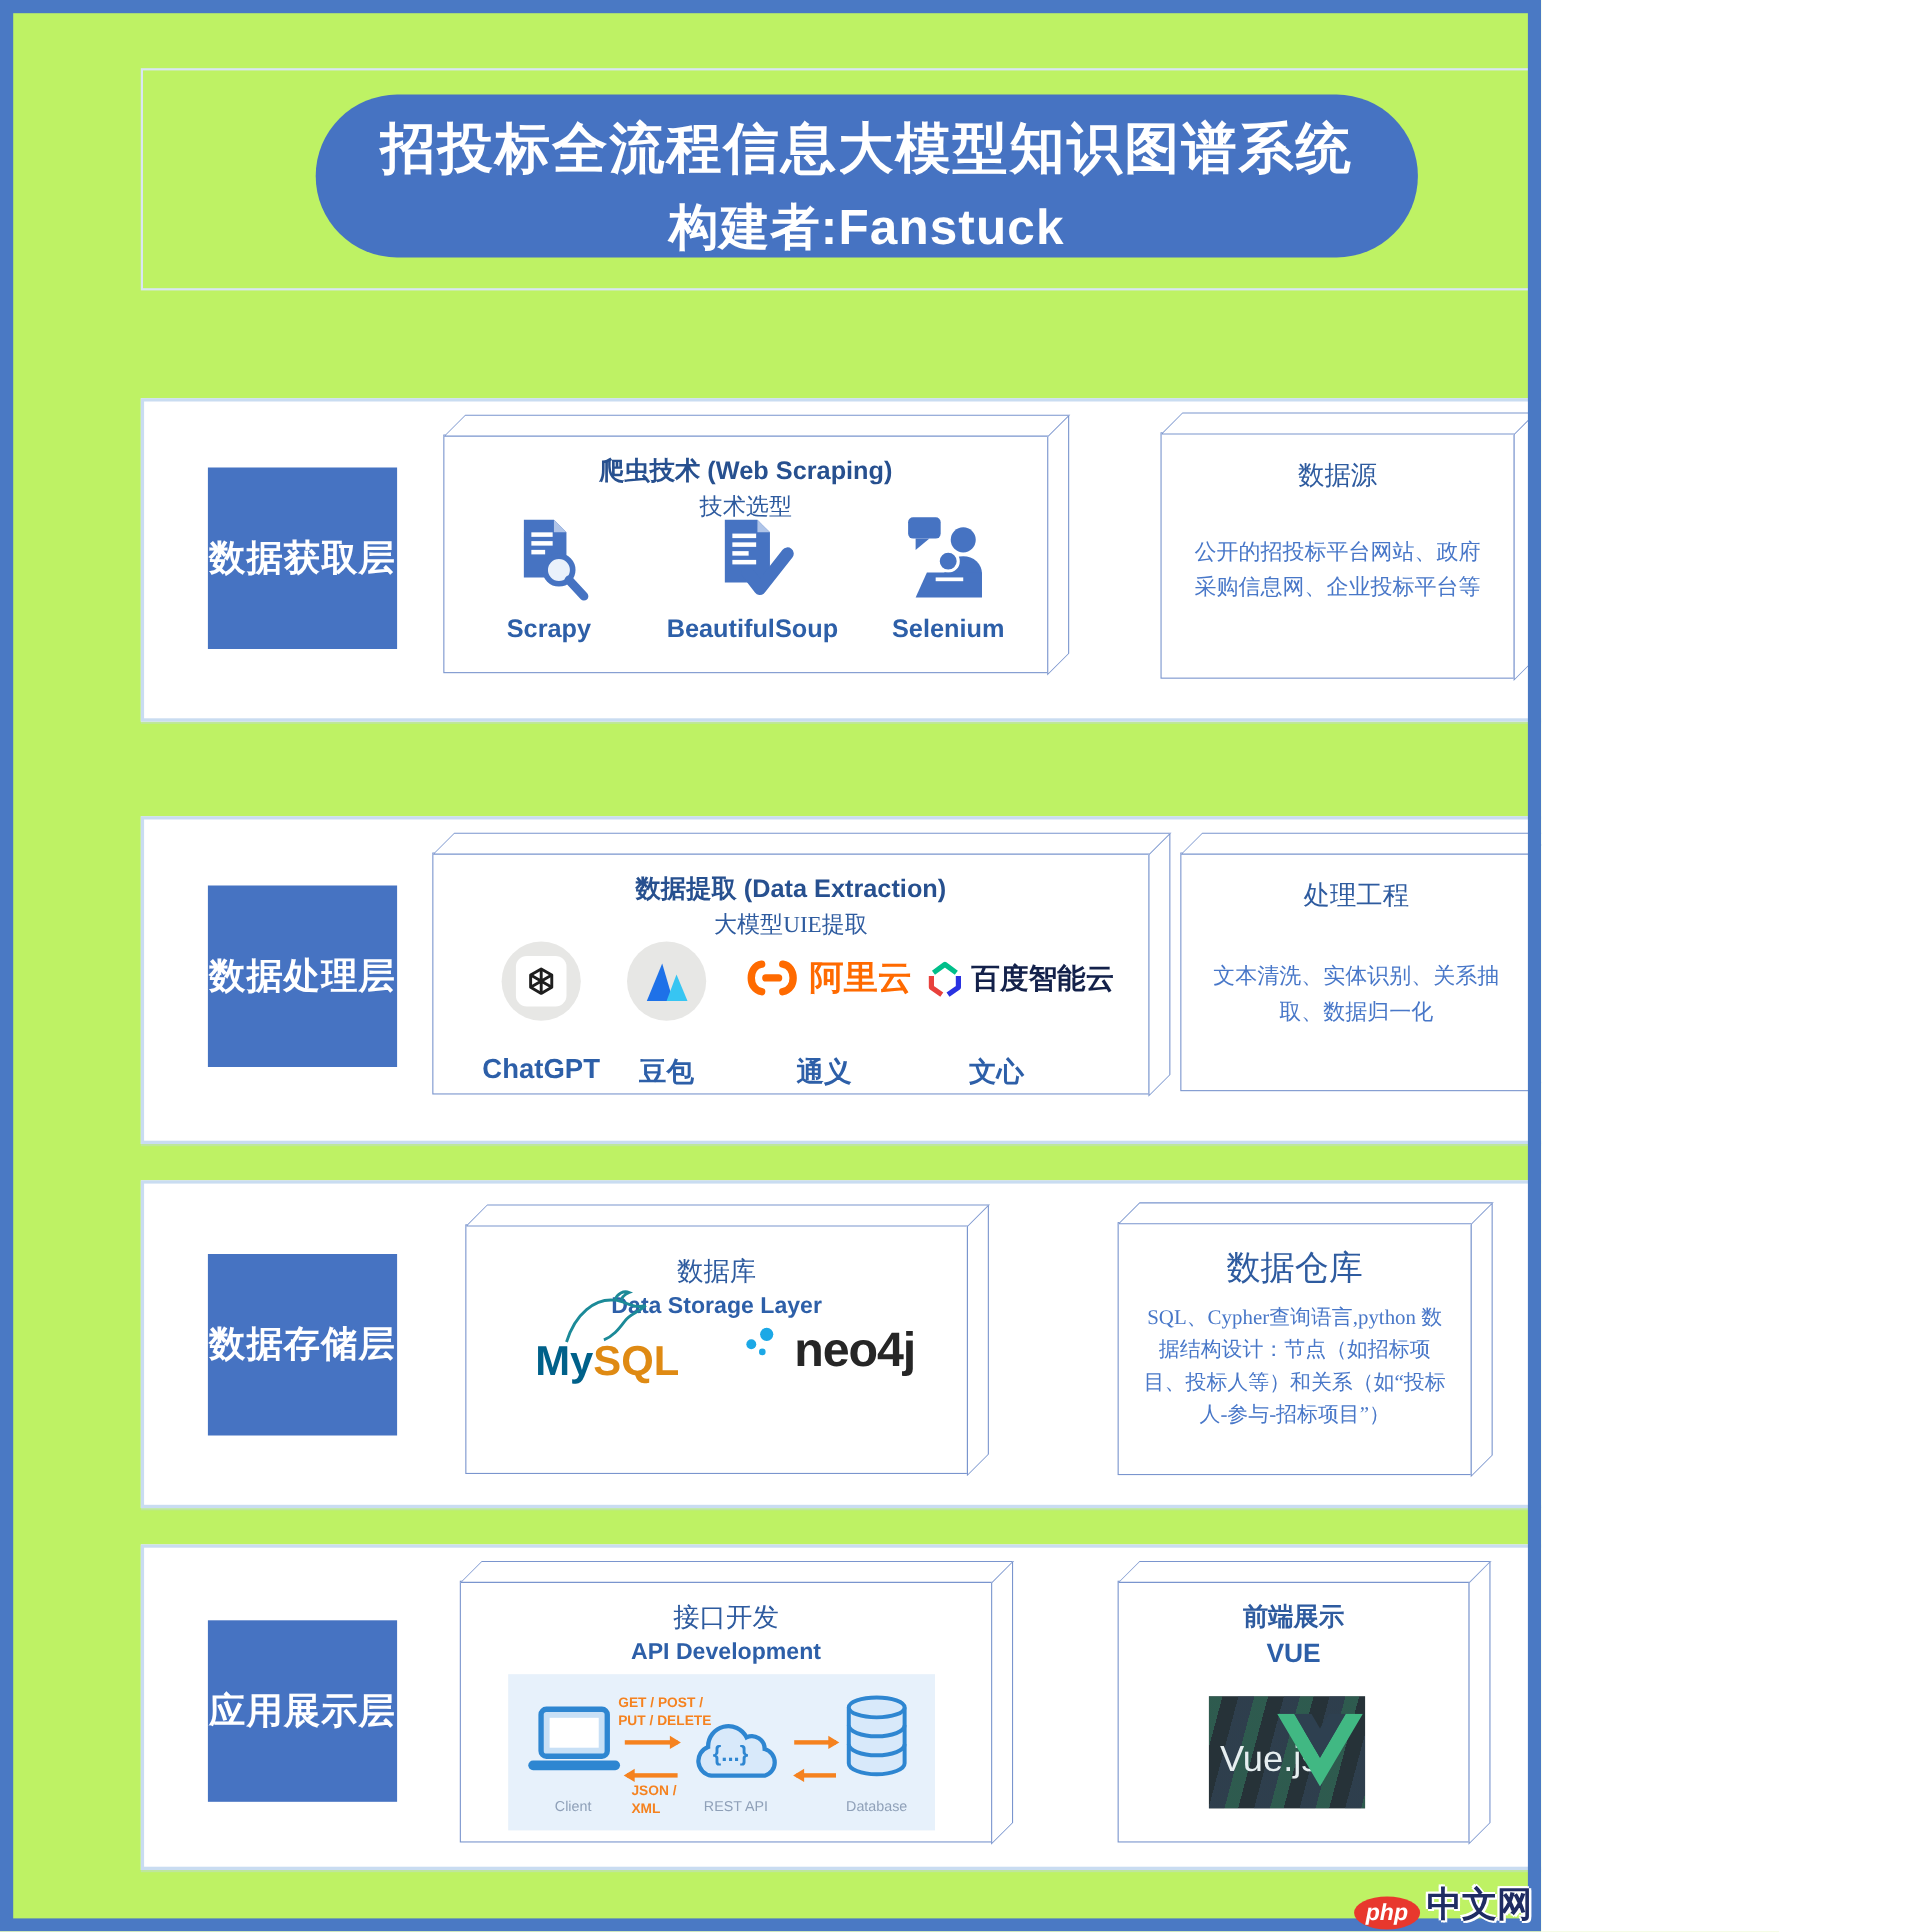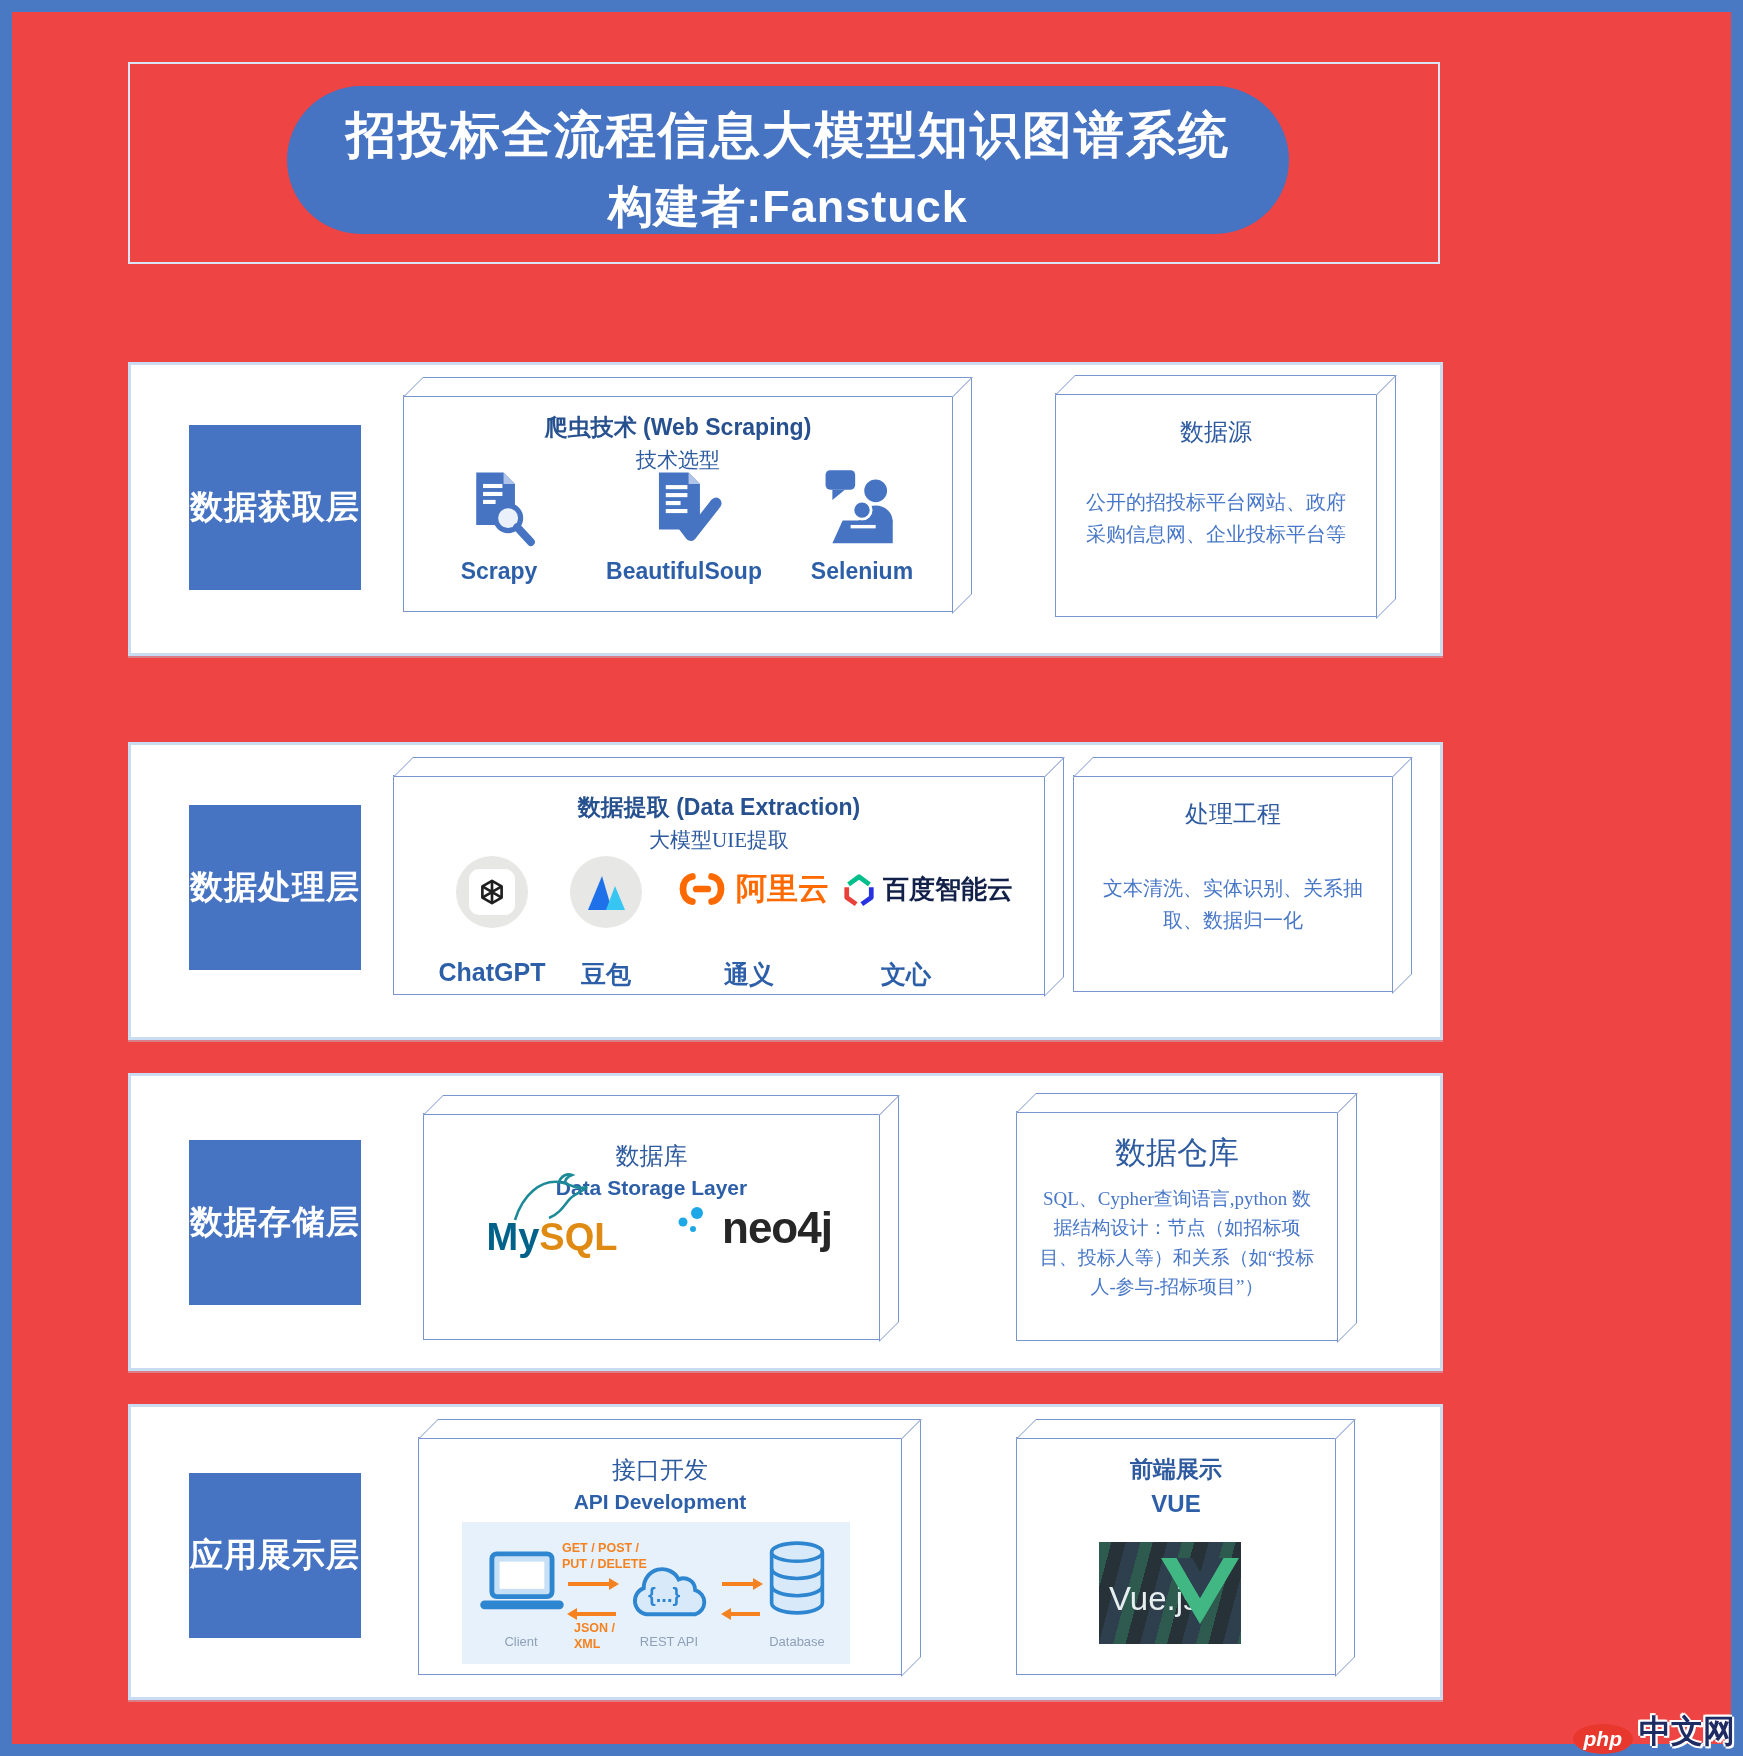--- a/index.html
+++ b/index.html
@@ -1,16 +1,16 @@
 <!DOCTYPE html>
 <html><head>
 <meta charset="utf-8">
 <style>
   html,body{margin:0;padding:0;background:#fff;}
-  .page{position:relative;width:1743px;height:1756px;background:#ef4444;overflow:hidden;
+  .page{position:relative;width:1401px;height:1756px;background:#bef264;overflow:hidden;
         font-family:"Liberation Sans",sans-serif;}
   .frame{position:absolute;inset:0;border:12px solid #4a79c4;z-index:50;pointer-events:none;}
 
   
   .title-outline{position:absolute;left:128px;top:62px;width:1308px;height:198px;
         border:2px solid #D9E5F4;}
   .title-pill{position:absolute;left:157px;top:22px;width:1002px;height:148px;border-radius:76px;
         background:#4673C2;color:#fff;text-align:center;}
   .t1{font-size:50px;font-weight:bold;margin-top:16px;letter-spacing:2px;}
   .t2{font-size:45px;font-weight:bold;margin-top:8px;letter-spacing:1px;}

